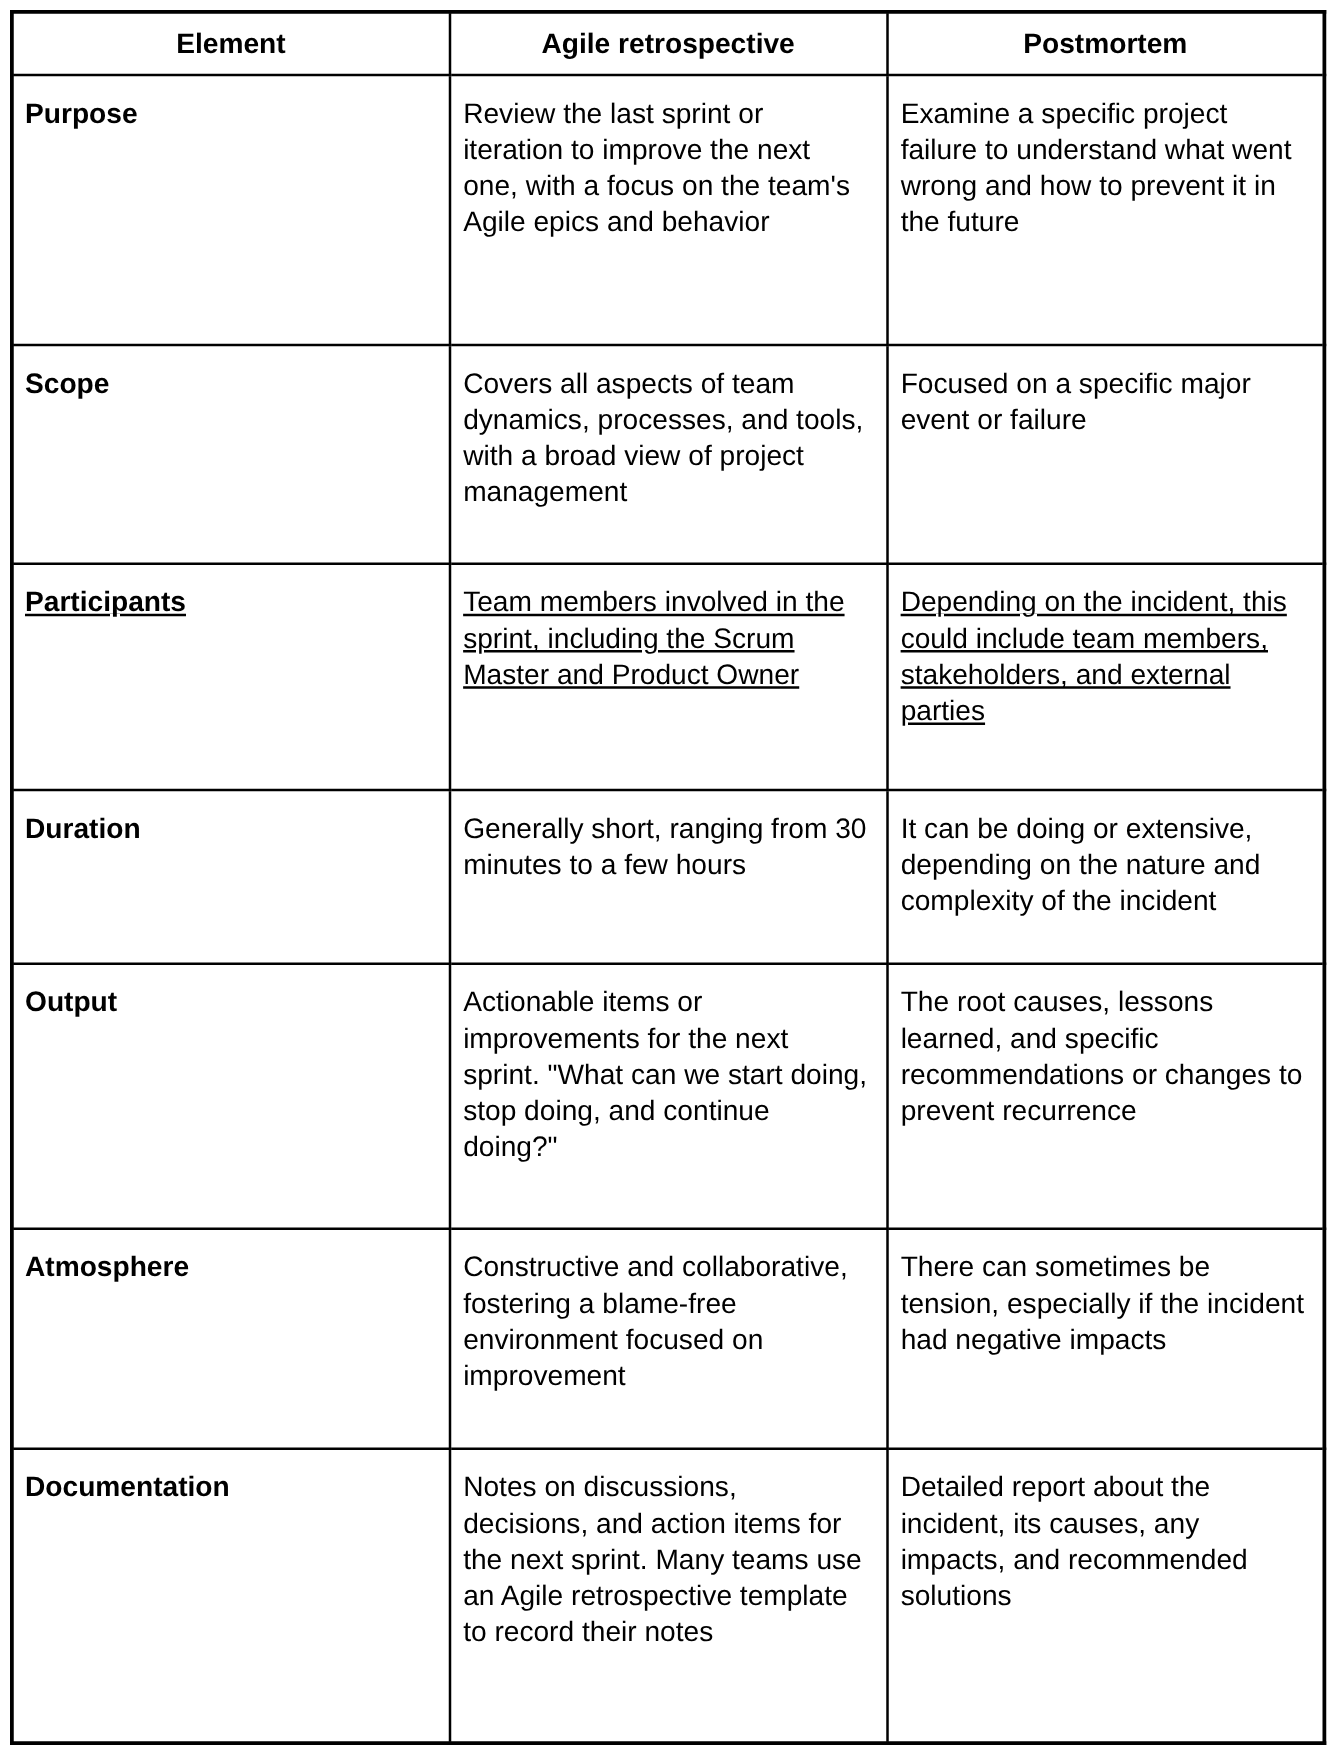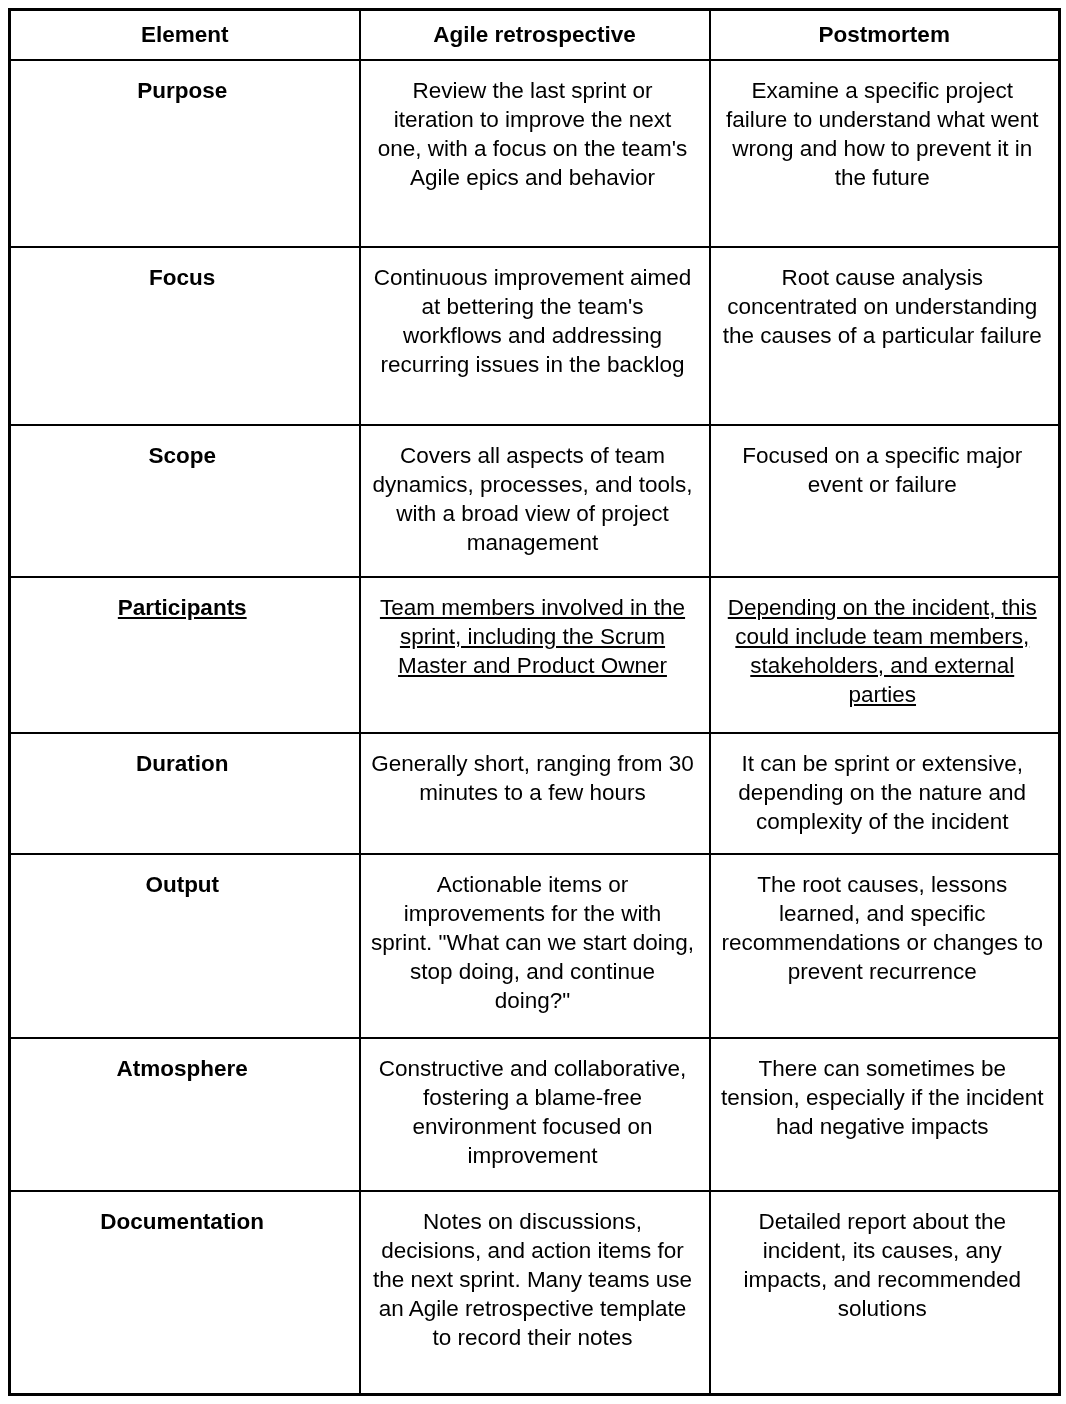--- a/index.html
+++ b/index.html
@@ -37,21 +37,21 @@
     overflow: hidden;
   }
   table.compare th {
     font-weight: bold;
     text-align: center;
     vertical-align: middle;
     height: 50px;
     padding: 2px 6px;
   }
   table.compare td {
-    text-align: center;
+    text-align: left;
     vertical-align: top;
     padding: 15px 14px 8px 10px;
   }
   table.compare td.label {
     font-weight: bold;
     padding-left: 9px;
   }
   
   tr.r0 { height: 174px; }
   tr.r1 { height: 111px; }
@@ -79,43 +79,38 @@
         <th>Agile retrospective</th>
         <th>Postmortem</th>
       </tr>
     </thead>
     <tbody>
       <tr class="r0">
         <td class="label">Purpose</td>
         <td>Review the last sprint or iteration to improve the next one, with a focus on the team's Agile epics and behavior</td>
         <td>Examine a specific project failure to understand what went wrong and how to prevent it in the future</td>
       </tr>
-      <tr class="r2">
-        <td class="label">Focus</td>
-        <td>Continuous improvement aimed at bettering the team's workflows and addressing recurring issues in the backlog</td>
-        <td>Root cause analysis concentrated on understanding the causes of a particular failure</td>
-      </tr>
       <tr class="r3">
         <td class="label">Scope</td>
         <td>Covers all aspects of team dynamics, processes, and tools, with a broad view of project management</td>
         <td>Focused on a specific major event or failure</td>
       </tr>
       <tr class="r4">
         <td class="label">Participants</td>
         <td>Team members involved in the sprint, including the Scrum Master and Product Owner</td>
         <td>Depending on the incident, this could include team members, stakeholders, and external parties</td>
       </tr>
       <tr class="r5">
         <td class="label">Duration</td>
         <td>Generally short, ranging from 30 minutes to a few hours</td>
-        <td>It can be sprint or extensive, depending on the nature and complexity of the incident</td>
+        <td>It can be doing or extensive, depending on the nature and complexity of the incident</td>
       </tr>
       <tr class="r6">
         <td class="label">Output</td>
-        <td>Actionable items or improvements for the with sprint. "What can we start doing, stop doing, and continue doing?"</td>
+        <td>Actionable items or improvements for the next sprint. "What can we start doing, stop doing, and continue doing?"</td>
         <td>The root causes, lessons learned, and specific recommendations or changes to prevent recurrence</td>
       </tr>
       <tr class="r7">
         <td class="label">Atmosphere</td>
         <td>Constructive and collaborative, fostering a blame-free environment focused on improvement</td>
         <td>There can sometimes be tension, especially if the incident had negative impacts</td>
       </tr>
       <tr class="r8">
         <td class="label">Documentation</td>
         <td>Notes on discussions, decisions, and action items for the next sprint. Many teams use an Agile retrospective template to record their notes</td>

